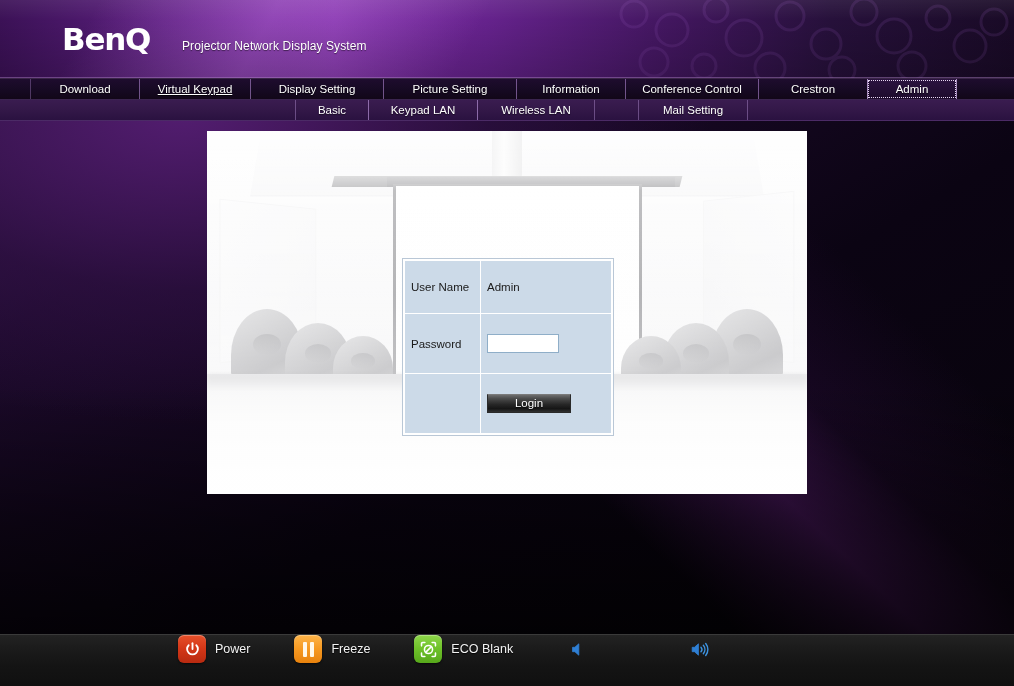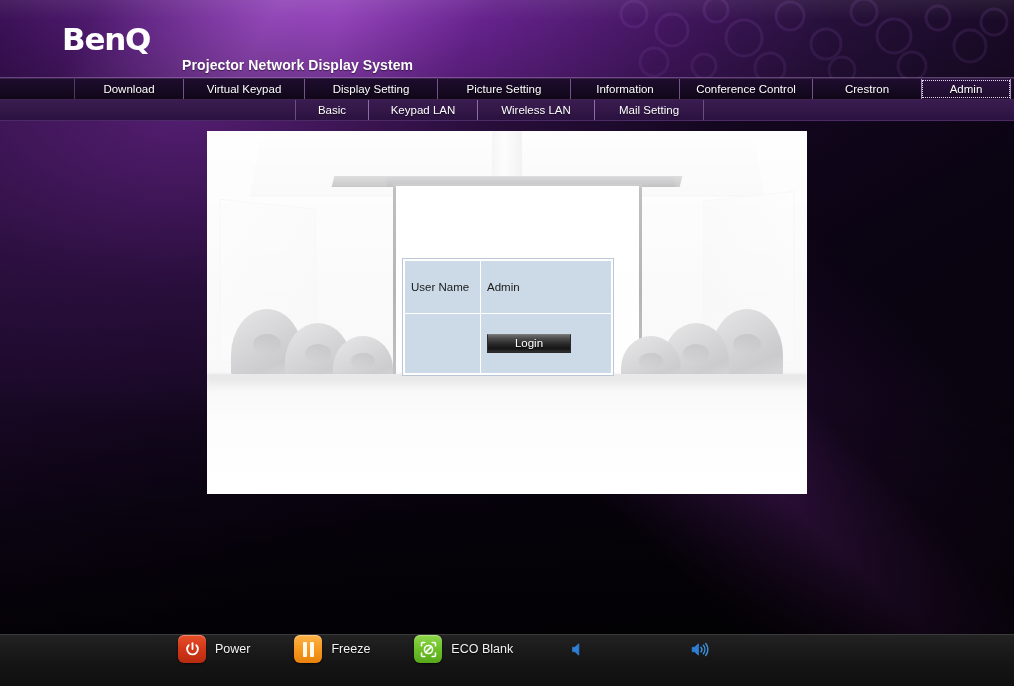--- a/index.html
+++ b/index.html
@@ -90,23 +90,23 @@
     font-size: 31px;
     font-weight: bold;
     color: #ffffff;
     letter-spacing: -1.2px;
     line-height: 1;
     user-select: none;
   }
   .app-title {
     position: absolute;
     left: 182px;
-    top: 57px;
-    font-size: 14px;
-    font-weight: bold;
+    top: 39px;
+    font-size: 12px;
+    font-weight: normal;
     color: #ffffff;
     letter-spacing: 0.1px;
     text-shadow: 0 1px 1px rgba(0,0,0,0.5);
     white-space: nowrap;
     user-select: none;
   }
 
   
   .nav-main {
     position: absolute;
@@ -438,24 +438,24 @@
     <div class="header-vignette"></div>
 
     <div class="logo">BenQ</div>
     <div class="app-title">Projector Network Display System</div>
 
     <div class="header-rule"></div>
   </div>
 
   <div class="nav-main">
     <div class="spacer"></div>
-  <div class="nav-tab" style="width: 110px; margin-left: 44px;">
+  <div class="nav-tab" style="width: 110px;">
         <span>Download</span>
       </div>
-      <div class="nav-tab" style="width: 122px;">
+      <div class="nav-tab" style="width: 112px; text-decoration: underline;">
         <span>Virtual Keypad</span>
       </div>
       <div class="nav-tab" style="width: 134px;">
         <span>Display Setting</span>
       </div>
       <div class="nav-tab" style="width: 134px;">
         <span>Picture Setting</span>
       </div>
       <div class="nav-tab" style="width: 110px;">
         <span>Information</span>
@@ -475,21 +475,21 @@
     <div class="spacer-sub"></div>
   <div class="sub-tab" style="width: 74px;">
         <span>Basic</span>
       </div>
       <div class="sub-tab" style="width: 110px;">
         <span>Keypad LAN</span>
       </div>
       <div class="sub-tab" style="width: 118px;">
         <span>Wireless LAN</span>
       </div>
-      <div class="sub-tab" style="width: 110px;">
+      <div class="sub-tab" style="width: 110px; margin-left: 44px;">
         <span>Mail Setting</span>
       </div>
     </div>
 
   <div class="panel">
 
     <div class="room">
       <div class="room-wall"></div>
       <div class="room-ceiling-panel"></div>
       <div class="room-proj-mount"></div>
@@ -517,20 +517,26 @@
       <div class="table-reflect"></div>
       <div class="room-wash"></div>
     </div>
 
     <div class="login-box">
       <table class="login-table">
         <tbody>
           <tr>
             <td class="cell-label">User Name</td>
             <td class="cell-value">Admin</td>
+          </tr>
+          <tr>
+            <td class="cell-label">Password</td>
+            <td class="cell-value">
+              <input class="pw-input" type="password" placeholder="" style="">
+            </td>
           </tr>
           <tr>
             <td class="cell-label"></td>
             <td class="cell-value">
               <span class="login-btn">Login</span>
             </td>
           </tr>
         </tbody>
       </table>
     </div>

